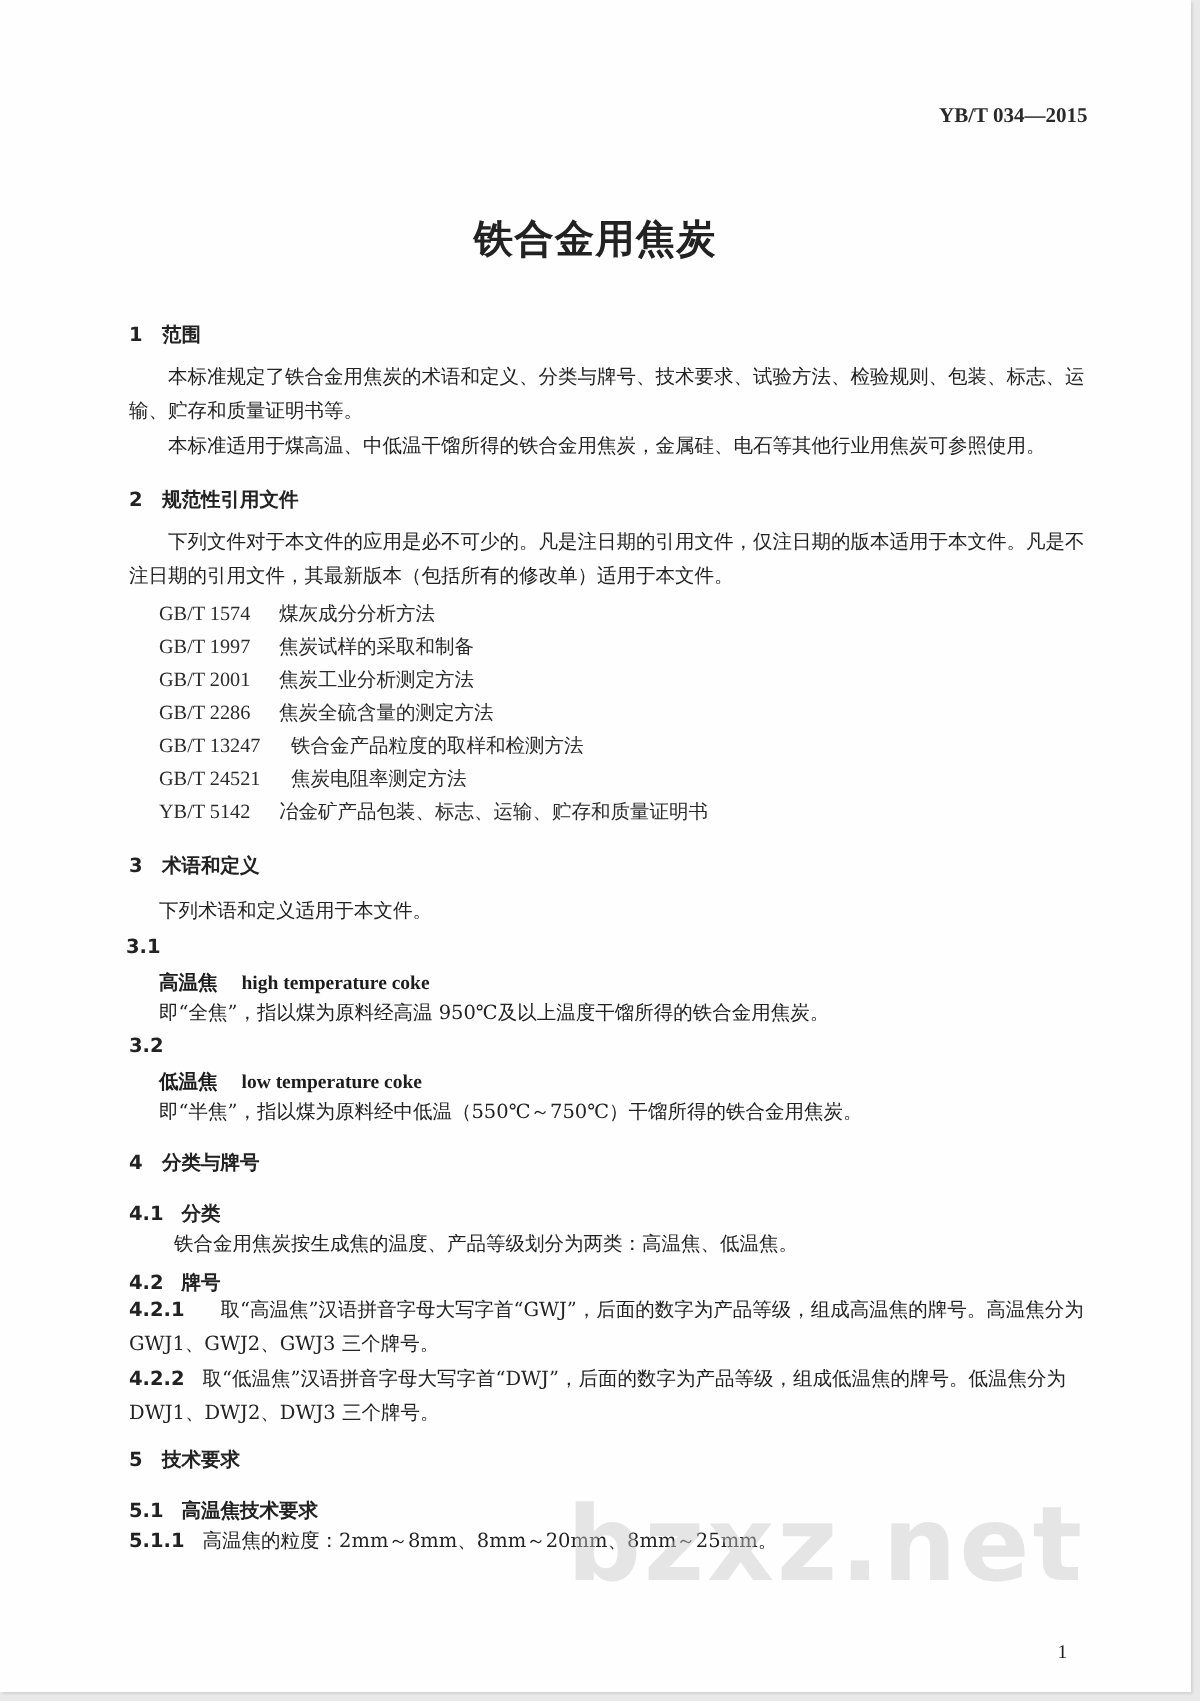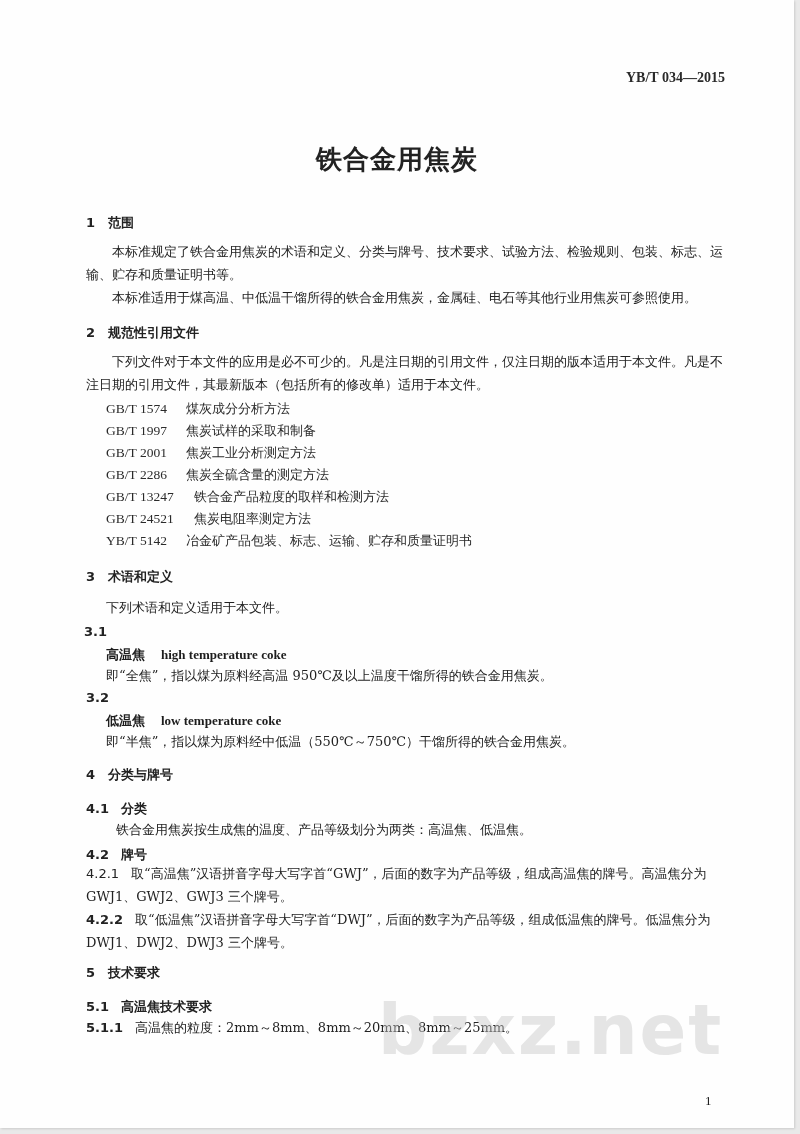--- a/index.html
+++ b/index.html
@@ -127,21 +127,21 @@
   <div class="abs h2" style="left:86px; top:800px;">
     <span class="num">4.1</span><span>分类</span>
   </div>
   <div class="abs body-text" style="left:116px; top:818px;">铁合金用焦炭按生成焦的温度、产品等级划分为两类：高温焦、低温焦。</div>
 
   <div class="abs h2" style="left:86px; top:846px;">
     <span class="num">4.2</span><span>牌号</span>
   </div>
 
   <div class="abs para body-text" style="top:862px;">
-    <span style="font-family:'DejaVu Sans',sans-serif;font-weight:normal;margin-right:12px;">4.2.1</span><span>取“高温焦”汉语拼音字母大写字首“GWJ”，后面的数字为产品等级，组成高温焦的牌号。高温焦分为 GWJ1、GWJ2、GWJ3 三个牌号。</span>
+    <span style="font-family:'DejaVu Sans',sans-serif;font-weight:bold;margin-right:24px;">4.2.1</span><span>取“高温焦”汉语拼音字母大写字首“GWJ”，后面的数字为产品等级，组成高温焦的牌号。高温焦分为 GWJ1、GWJ2、GWJ3 三个牌号。</span>
   </div>
   <div class="abs para body-text" style="top:908px;">
     <span style="font-family:'DejaVu Sans',sans-serif;font-weight:bold;margin-right:12px;">4.2.2</span><span>取“低温焦”汉语拼音字母大写字首“DWJ”，后面的数字为产品等级，组成低温焦的牌号。低温焦分为 DWJ1、DWJ2、DWJ3 三个牌号。</span>
   </div>
 
   <div class="abs h1" style="left:86px; top:964px;">
     <span class="num">5</span><span>技术要求</span>
   </div>
   <div class="abs h2" style="left:86px; top:998px;">
     <span class="num">5.1</span><span>高温焦技术要求</span>

